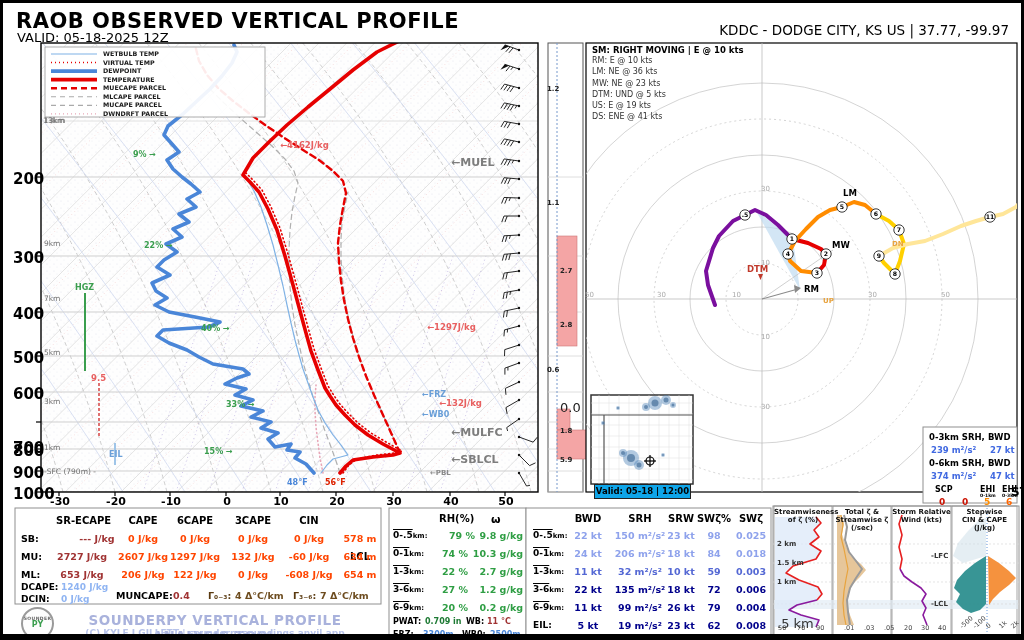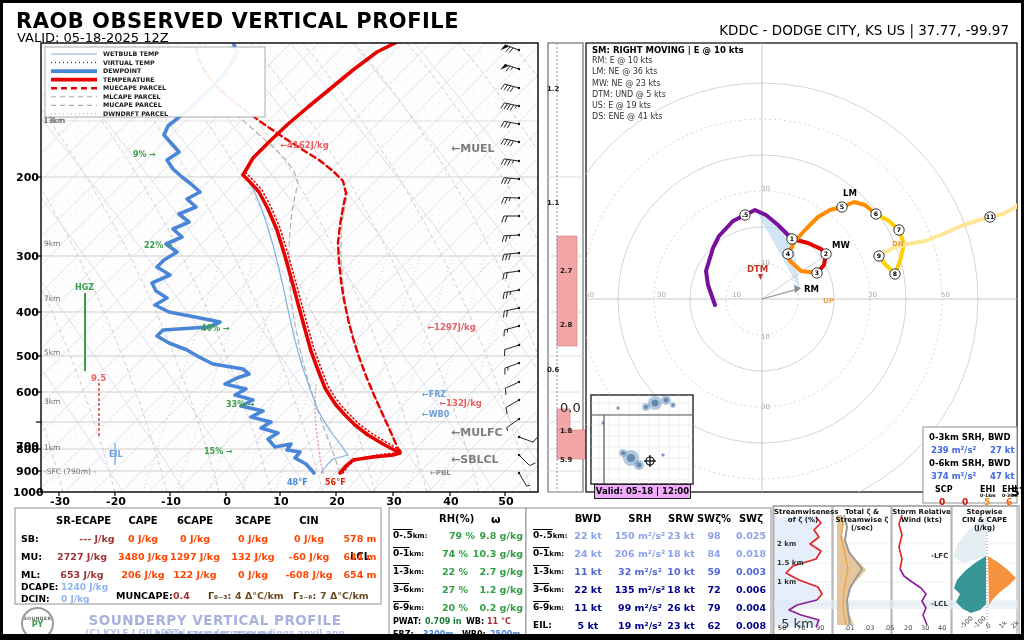--- a/index.html
+++ b/index.html
@@ -9,21 +9,21 @@
   .lab{position:absolute;white-space:nowrap;line-height:1;}
   .hdr-title{position:absolute;left:13px;top:6px;font-size:21px;font-weight:800;letter-spacing:.5px;color:#000;}
   .hdr-valid{position:absolute;left:14px;top:27px;font-size:13px;font-weight:500;color:#000;}
   .hdr-station{position:absolute;right:12px;top:19px;font-size:13.5px;color:#000;}
   svg{position:absolute;left:0;top:0;}
   .g{color:#3a9e4e;font-size:8px;font-weight:bold;}
   .rlab{color:#e86060;font-size:8.5px;font-weight:bold;}
   .glab{color:#7d7d7d;font-size:11px;font-weight:bold;}
   .slab{color:#8a8a8a;font-size:7px;font-weight:bold;}
   .blab{color:#6a9fd8;font-size:8px;font-weight:bold;}
-  .press{color:#000;font-size:11px;font-weight:bold;}
+  .press{color:#000;font-size:15px;font-weight:bold;}
   .hgt{color:#6e6e6e;font-size:7.5px;}
   .ttick{color:#000;font-size:11px;font-weight:bold;}
   .redbold{color:#dd2200;font-size:8px;font-weight:bold;}
   .bluebold{color:#4a86d8;font-size:8px;font-weight:bold;}
   .leg{color:#1a1a1a;font-size:6.3px;font-weight:bold;}
   .hinfo{color:#333;font-size:8px;}
   .hinfo.b{color:#000;font-weight:bold;font-size:8.5px;}
   .tbl-h{color:#000;font-weight:bold;font-size:10px;}
   .tbl-l{color:#000;font-weight:bold;font-size:9.5px;}
   .cell{font-weight:bold;font-size:9.5px;}
@@ -31,21 +31,21 @@
   .ptitle{position:absolute;text-align:center;font-size:7px;font-weight:bold;color:#111;line-height:1.12;}
   .ptick{position:absolute;font-size:6.5px;color:#444;}
   .rot{transform:rotate(-42deg);transform-origin:left top;}
   .f1{position:absolute;left:52px;top:609px;width:320px;text-align:center;font-size:13.5px;font-weight:bold;
       letter-spacing:.5px;color:#a9b2dc;}
   .f2{position:absolute;left:52px;top:625px;width:320px;text-align:center;font-size:9px;font-weight:bold;color:#b7c3ea;}
   .logo{position:absolute;left:18px;top:604px;width:29px;height:29px;border:2px solid #9a9a9a;border-radius:50%;
         background:#fdfdfd;text-align:center;color:#666;}
   .logo .t1{font-size:4.5px;letter-spacing:.4px;margin-top:7px;font-weight:bold;}
   .logo .t2{font-size:8px;font-weight:bold;color:#3a9e4e;margin-top:-1px;}
-  .vbox{position:absolute;border:1px solid #222;background:#f0abfc;text-align:center;font-weight:bold;font-size:8.5px;color:#000;}
+  .vbox{position:absolute;border:1px solid #222;background:#0ea5e9;text-align:center;font-weight:bold;font-size:8.5px;color:#000;}
 </style>
 </head>
 <body>
 
 <div id="canvas">
   <div class="hdr-title">RAOB OBSERVED VERTICAL PROFILE</div>
   <div class="hdr-valid">VALID: 05-18-2025 12Z</div>
   <div class="hdr-station">KDDC - DODGE CITY, KS US | 37.77, -99.97</div>
 
   <svg id="gfx" width="1024" height="640">
@@ -471,21 +471,21 @@
       <div class="lab ttick" style="left: 324px; top: 493px;;width:20px;text-align:center;">20</div>
       <div class="lab ttick" style="left: 381px; top: 493px;;width:20px;text-align:center;">30</div>
       <div class="lab ttick" style="left: 438px; top: 493px;;width:20px;text-align:center;">40</div>
       <div class="lab ttick" style="left: 493px; top: 493px;;width:20px;text-align:center;">50</div>
       <div class="lab g" style="left: 130px; top: 148px;">9% →</div>
       <div class="lab g" style="left: 141px; top: 239px;">22% →</div>
       <div class="lab g" style="left: 198px; top: 322px;">40% →</div>
       <div class="lab g" style="left: 223px; top: 398px;">33% →</div>
       <div class="lab g" style="left: 201px; top: 445px;">15% →</div>
       <div class="lab rlab" style="left: 277px; top: 138px;">←4162J/kg</div>
-      <div class="lab glab" style="left: 448px; top: 140px;">←MUEL</div>
+      <div class="lab glab" style="left: 448px; top: 154px;">←MUEL</div>
       <div class="lab rlab" style="left: 424px; top: 320px;">←1297J/kg</div>
       <div class="lab blab" style="left: 419px; top: 388px;">←FRZ</div>
       <div class="lab rlab" style="left: 436px; top: 396px;">←132J/kg</div>
       <div class="lab blab" style="left: 419px; top: 408px;">←WB0</div>
       <div class="lab glab" style="left: 448px; top: 424px;">←MULFC</div>
       <div class="lab glab" style="left: 448px; top: 451px;">←SBLCL</div>
       <div class="lab slab" style="left: 427px; top: 467px;">←PBL</div>
       <div class="lab g" style="left: 72px; top: 281px;">HGZ</div>
       <div class="lab rlab" style="left: 88px; top: 371px;">9.5</div>
       <div class="lab blab" style="left: 106px; top: 448px;">EIL</div>
@@ -556,21 +556,21 @@
       <div class="lab tbl-h" style="left: 331px; top: 513px;;width:52px;text-align:center;margin-top:36px;">LCL</div>
       <div class="lab tbl-l" style="left: 18px; top: 531px;">SB:</div>
       <div class="lab cell" style="left: 64px; top: 531px;;width:60px;text-align:center;color:#a03333">--- J/kg</div>
       <div class="lab cell" style="left: 110px; top: 531px;;width:60px;text-align:center;color:#ff4500">0 J/kg</div>
       <div class="lab cell" style="left: 162px; top: 531px;;width:60px;text-align:center;color:#ff4500">0 J/kg</div>
       <div class="lab cell" style="left: 220px; top: 531px;;width:60px;text-align:center;color:#ff4500">0 J/kg</div>
       <div class="lab cell" style="left: 276px; top: 531px;;width:60px;text-align:center;color:#ff4500">0 J/kg</div>
       <div class="lab cell" style="left: 327px; top: 531px;;width:60px;text-align:center;color:#ff4500">578 m</div>
       <div class="lab tbl-l" style="left: 18px; top: 549px;">MU:</div>
       <div class="lab cell" style="left: 49px; top: 549px;;width:60px;text-align:center;color:#a03333">2727 J/kg</div>
-      <div class="lab cell" style="left: 110px; top: 549px;;width:60px;text-align:center;color:#ff4500">3480 J/kg</div>
+      <div class="lab cell" style="left: 110px; top: 549px;;width:60px;text-align:center;color:#ff4500">2607 J/kg</div>
       <div class="lab cell" style="left: 162px; top: 549px;;width:60px;text-align:center;color:#ff4500">1297 J/kg</div>
       <div class="lab cell" style="left: 220px; top: 549px;;width:60px;text-align:center;color:#ff4500">132 J/kg</div>
       <div class="lab cell" style="left: 276px; top: 549px;;width:60px;text-align:center;color:#ff4500">-60 J/kg</div>
       <div class="lab cell" style="left: 327px; top: 549px;;width:60px;text-align:center;color:#ff4500">634 m</div>
       <div class="lab tbl-l" style="left: 18px; top: 567px;">ML:</div>
       <div class="lab cell" style="left: 49px; top: 567px;;width:60px;text-align:center;color:#a03333">653 J/kg</div>
       <div class="lab cell" style="left: 110px; top: 567px;;width:60px;text-align:center;color:#ff4500">206 J/kg</div>
       <div class="lab cell" style="left: 162px; top: 567px;;width:60px;text-align:center;color:#ff4500">122 J/kg</div>
       <div class="lab cell" style="left: 220px; top: 567px;;width:60px;text-align:center;color:#ff4500">0 J/kg</div>
       <div class="lab cell" style="left: 276px; top: 567px;;width:60px;text-align:center;color:#ff4500">-608 J/kg</div>

